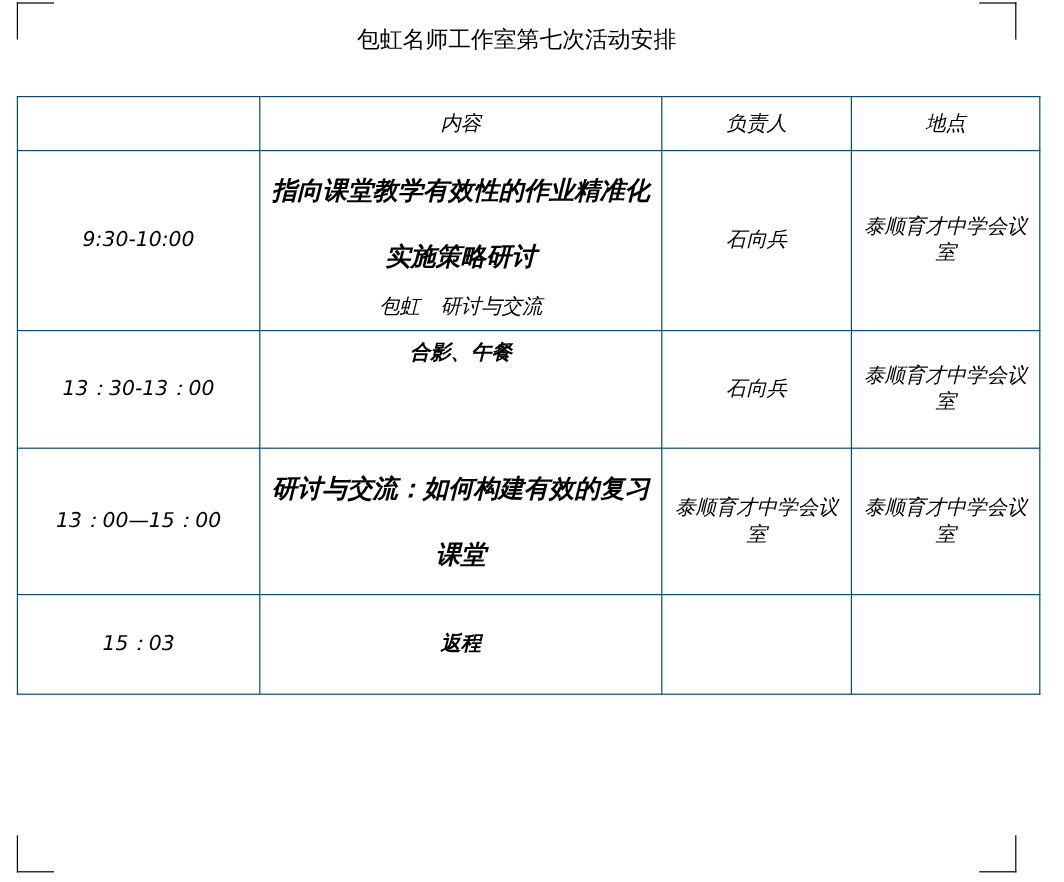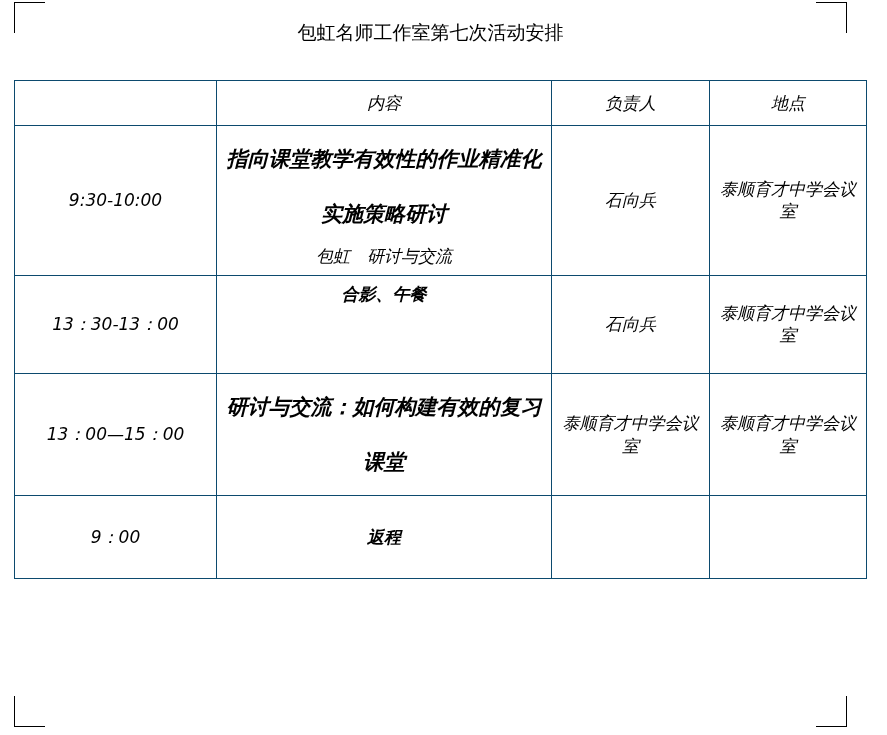--- a/index.html
+++ b/index.html
@@ -158,20 +158,20 @@
       <tr class="row-mid">
         <td class="time-cell">13：00—15：00</td>
         <td>
           <div class="content-block">研讨与交流：如何构建有效的复习课堂</div>
         </td>
         <td class="person-cell">泰顺育才中学会议室</td>
         <td class="place-cell">泰顺育才中学会议室</td>
       </tr>
 
       <tr class="row-last">
-        <td class="time-cell">9：00</td>
+        <td class="time-cell">15：03</td>
         <td class="content-bold cell-mid">返程</td>
         <td class="person-cell"></td>
         <td class="place-cell"></td>
       </tr>
     </tbody>
   </table>
 </div>
 
 </body></html>

